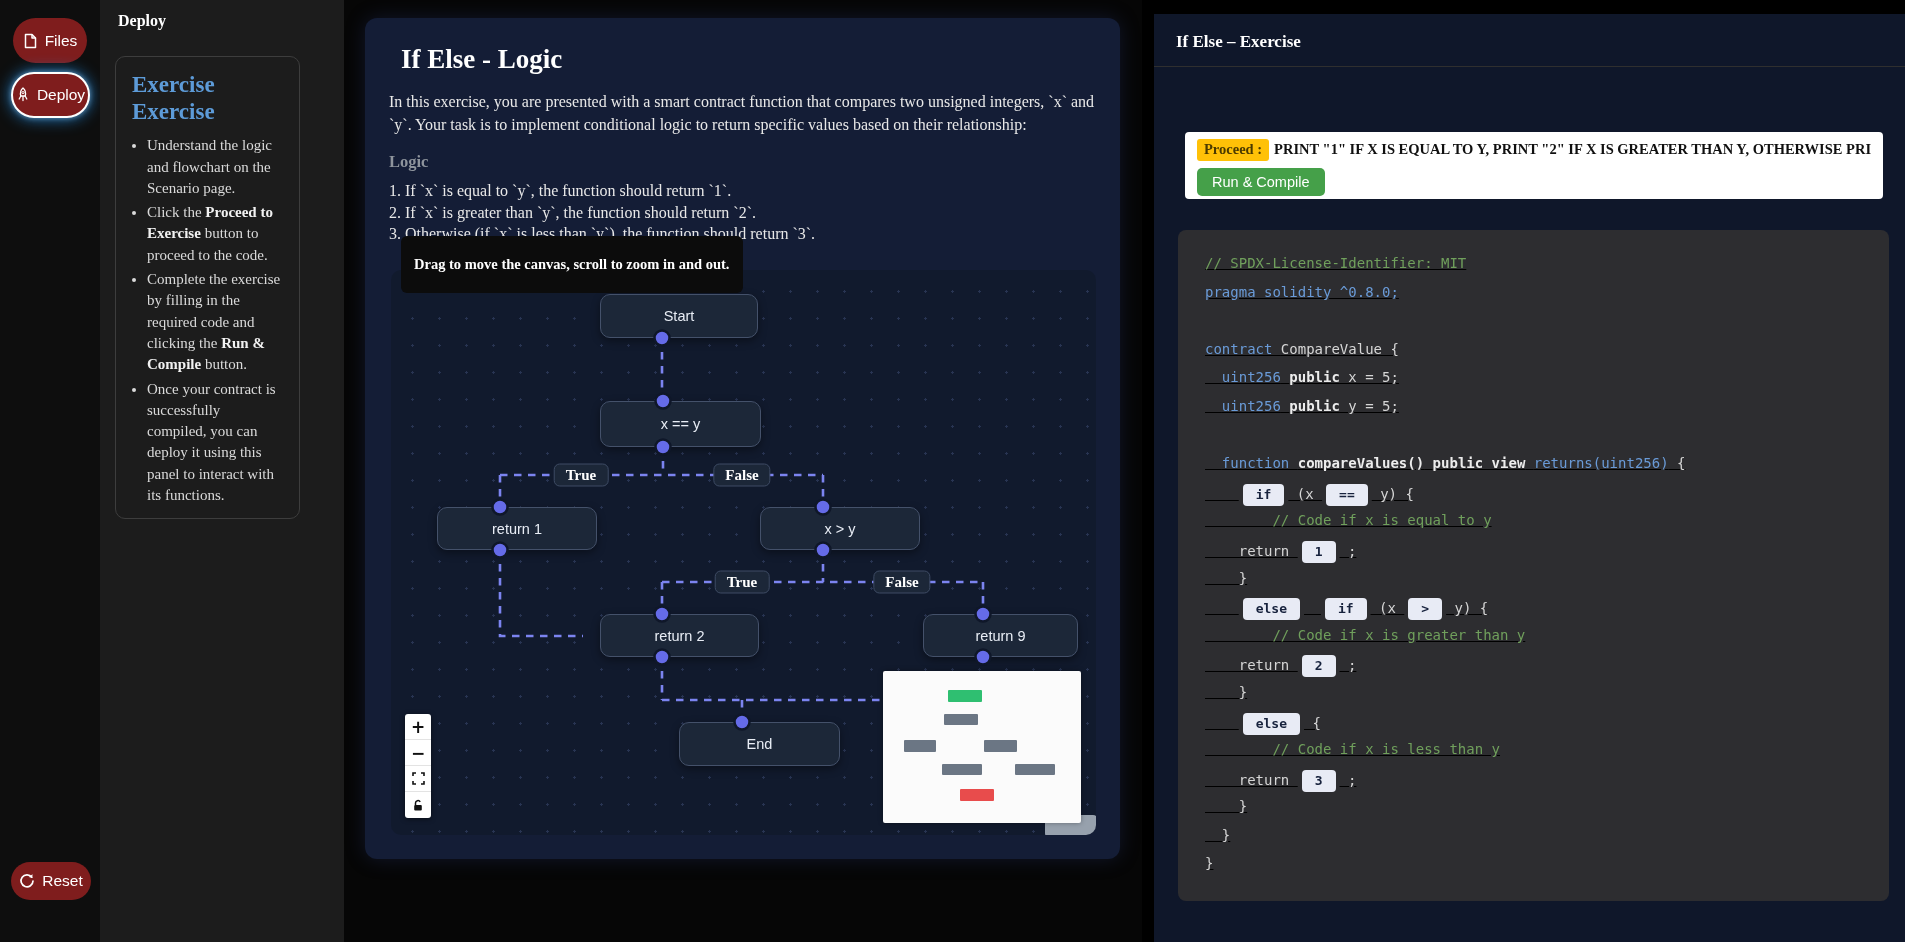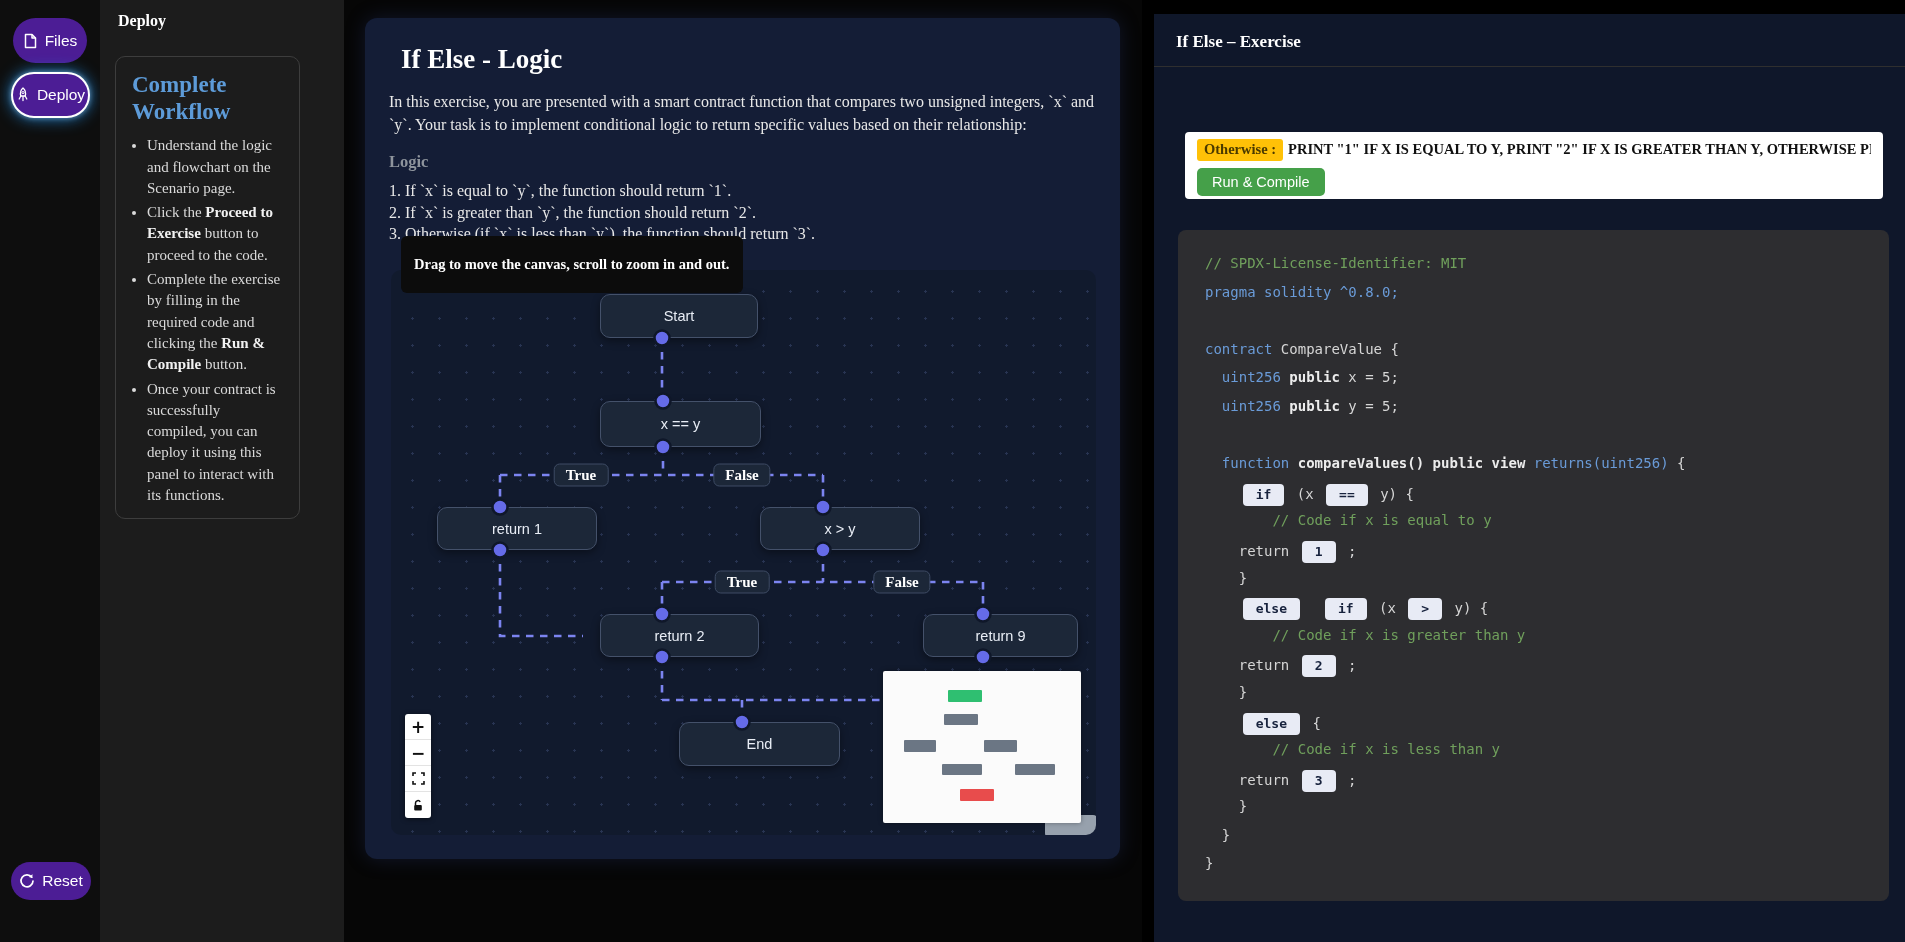--- a/index.html
+++ b/index.html
@@ -2,21 +2,21 @@
 <html><head>
 <meta charset="utf-8">
 <style>
   html,body{margin:0;padding:0;background:#000;width:1905px;height:942px;overflow:hidden;}
   *{box-sizing:border-box;}
   .app{position:relative;width:1905px;height:942px;font-family:"Liberation Sans",sans-serif;}
 
   
   .iconbar{position:absolute;left:0;top:0;width:100px;height:942px;background:#0e0e0e;}
   .pill{position:absolute;display:flex;align-items:center;justify-content:center;gap:7px;
-        background:#4c1d95;color:#fff;border:none;border-radius:23px;
+        background:#7f1d1d;color:#fff;border:none;border-radius:23px;
         font:500 15.5px "Liberation Sans",sans-serif;cursor:pointer;}
   .pill svg{flex:0 0 auto;}
   .pill.files{left:13px;top:18px;width:74px;height:45px;}
   .pill.deploy{left:11px;top:72px;width:79px;height:46px;border:2px solid #fff;
         box-shadow:0 0 16px rgba(33,150,243,.85),0 0 5px rgba(255,255,255,.5);}
   .pill.reset{left:11px;top:862px;width:80px;height:38px;border-radius:19px;}
 
   
   .panel2{position:absolute;left:100px;top:0;width:244px;height:942px;background:#1c1c1c;}
   .panel2-header{padding:12px 18px;font:bold 16px "Liberation Serif",serif;color:#fff;}
@@ -72,21 +72,21 @@
   .qcard{position:absolute;left:31px;top:118px;width:698px;height:67px;background:#fff;border-radius:4px;
          padding:7px 12px;}
   .qrow{display:flex;align-items:baseline;white-space:nowrap;}
   .qchip{background:#ffc107;color:#4a3a00;font:bold 14.5px "Liberation Serif",serif;
          padding:2px 7px 3px 7px;border-radius:3px;flex:0 0 auto;}
   .qtext{font:bold 14.5px "Liberation Serif",serif;color:#101010;margin-left:5px;overflow:hidden;}
   .run-btn{margin-top:7px;background:#45a049;border:none;border-radius:5px;color:#fff;
            font:14.5px "Liberation Sans",sans-serif;padding:6px 15px;cursor:pointer;}
   .code-card{position:absolute;left:24px;top:216px;width:711px;height:671px;background:#2d2d30;
              border-radius:8px;padding:25px 0 0 27px;overflow:hidden;}
-  .code-line{height:28.6px;white-space:pre;font:14px "DejaVu Sans Mono",monospace;}
+  .code-line{height:28.6px;white-space:pre;font:14px "DejaVu Sans Mono",monospace;text-decoration:underline;}
   .tok-k{color:#6a9bd8;}
   .tok-cm{color:#70a05c;}
   .tok-p{color:#d6d6d6;}
   .tok-b{color:#ececec;font-weight:bold;}
   .tok-ch{display:inline-block;background:#e8ebf5;color:#17223d;font-weight:bold;border-radius:4px;
           padding:1px 13px;margin:0 4px;font-size:13px;line-height:20px;cursor:pointer;}
 </style>
 </head>
 <body>
 
@@ -113,21 +113,21 @@
           <path d="M12.8 4.2 A6 6 0 1 0 14 8" fill="none" stroke="#fff" stroke-width="1.7" stroke-linecap="round"></path>
           <path d="M13.6 1.2 L13.1 4.8 L9.6 4.0 Z" fill="#fff"></path>
         </svg>
       <span>Reset</span>
     </button>
   </aside>
 
   <section class="panel2">
     <div class="panel2-header">Deploy</div>
     <div class="wf-card">
-      <h2>Complete Workflow</h2>
+      <h2>Exercise Exercise</h2>
       <ul>
         <li><span>Understand the logic and flowchart on the Scenario page.</span></li>
         <li><span>Click the </span><b>Proceed to Exercise</b><span> button to proceed to the code.</span></li>
         <li><span>Complete the exercise by filling in the required code and clicking the </span><b>Run &amp; Compile</b><span> button.</span></li>
         <li><span>Once your contract is successfully compiled, you can deploy it using this panel to interact with its functions.</span></li>
       </ul>
     </div>
   </section>
 
   <section class="main">
@@ -239,21 +239,21 @@
 
         <div class="attribution"></div>
       </div>
     </div>
   </section>
 
   <section class="right">
     <div class="right-header">If Else – Exercise</div>
     <div class="qcard">
       <div class="qrow">
-        <span class="qchip">Otherwise :</span>
+        <span class="qchip">Proceed :</span>
         <span class="qtext">PRINT "1" IF X IS EQUAL TO Y, PRINT "2" IF X IS GREATER THAN Y, OTHERWISE PRINT "3".</span>
       </div>
       <button class="run-btn">Run &amp; Compile</button>
     </div>
     <div class="code-card">
         <div class="code-line"><span class="tok-cm">// SPDX-License-Identifier: MIT</span></div>
         <div class="code-line"><span class="tok-k">pragma solidity ^0.8.0;</span></div>
         <div class="code-line"></div>
         <div class="code-line"><span class="tok-k">contract </span><span class="tok-p">CompareValue {</span></div>
         <div class="code-line"><span class="tok-p">  </span><span class="tok-k">uint256</span><span class="tok-p"> </span><span class="tok-b">public</span><span class="tok-p"> x = 5;</span></div>

